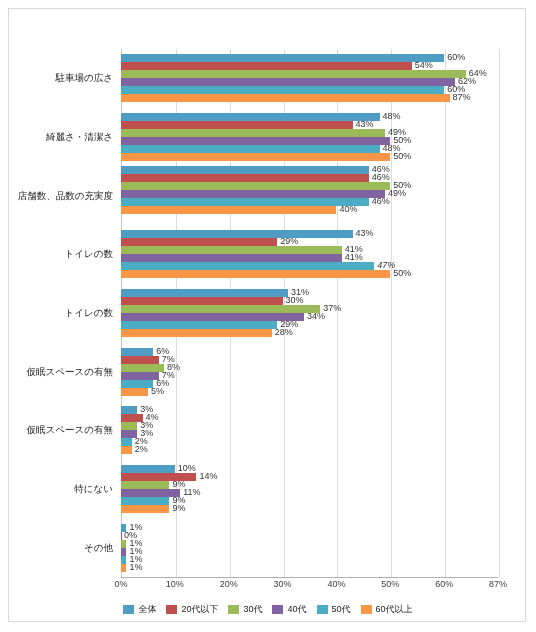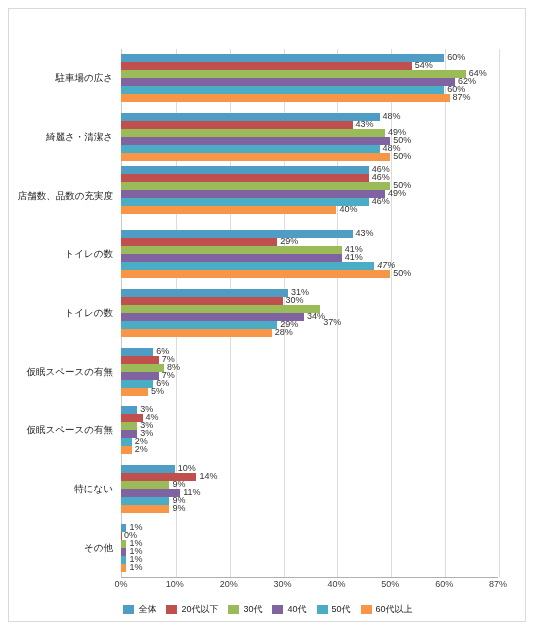--- a/index.html
+++ b/index.html
@@ -143,21 +143,21 @@
         <div class="bar-val" style="left: 256.129px; top: 31px; font-style: italic;">47%</div>
         <div class="bar" style="left: 0px; top: 40px; width: 269.286px; background: rgb(247, 150, 70);"></div>
         <div class="bar-val" style="left: 272.286px; top: 39px;">50%</div>
       </div>
       <div class="group" style="top: 240px; height: 48px;">
         <div class="bar" style="left: 0px; top: 0px; width: 166.957px; background: rgb(79, 157, 196);"></div>
         <div class="bar-val" style="left: 169.957px; top: -1px;">31%</div>
         <div class="bar" style="left: 0px; top: 8px; width: 161.571px; background: rgb(192, 80, 77);"></div>
         <div class="bar-val" style="left: 164.571px; top: 7px;">30%</div>
         <div class="bar" style="left: 0px; top: 16px; width: 199.271px; background: rgb(155, 187, 89);"></div>
-        <div class="bar-val" style="left: 202.271px; top: 29px;">37%</div>
+        <div class="bar-val" style="left: 202.271px; top: 15px;">37%</div>
         <div class="bar" style="left: 0px; top: 24px; width: 183.114px; background: rgb(128, 100, 162);"></div>
         <div class="bar-val" style="left: 186.114px; top: 23px;">34%</div>
         <div class="bar" style="left: 0px; top: 32px; width: 156.186px; background: rgb(75, 172, 198);"></div>
         <div class="bar-val" style="left: 159.186px; top: 31px;">29%</div>
         <div class="bar" style="left: 0px; top: 40px; width: 150.8px; background: rgb(247, 150, 70);"></div>
         <div class="bar-val" style="left: 153.8px; top: 39px;">28%</div>
       </div>
       <div class="group" style="top: 298.667px; height: 48px;">
         <div class="bar" style="left: 0px; top: 0px; width: 32.3143px; background: rgb(79, 157, 196);"></div>
         <div class="bar-val" style="left: 35.3143px; top: -1px;">6%</div>

